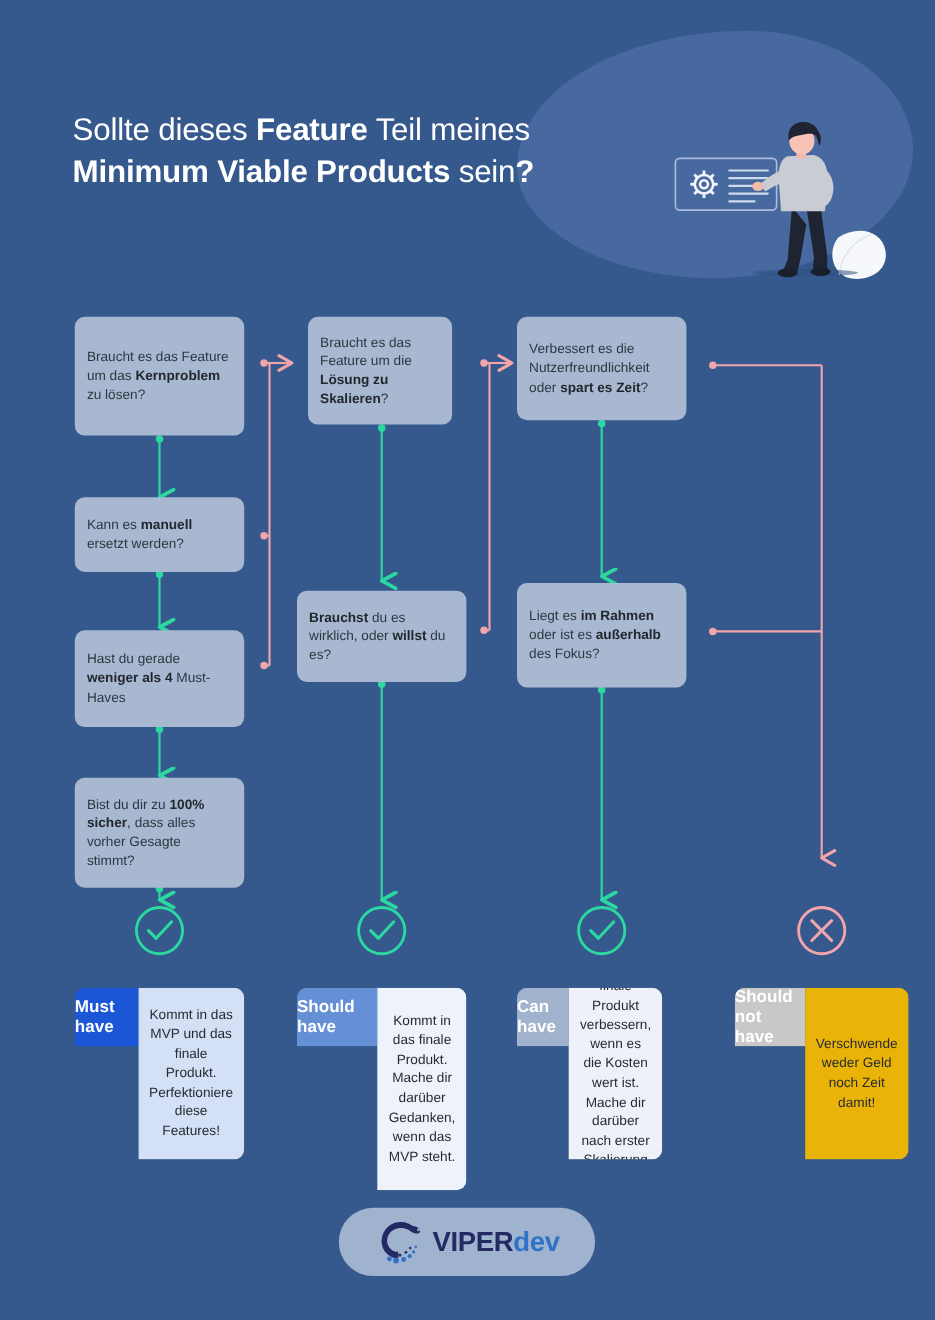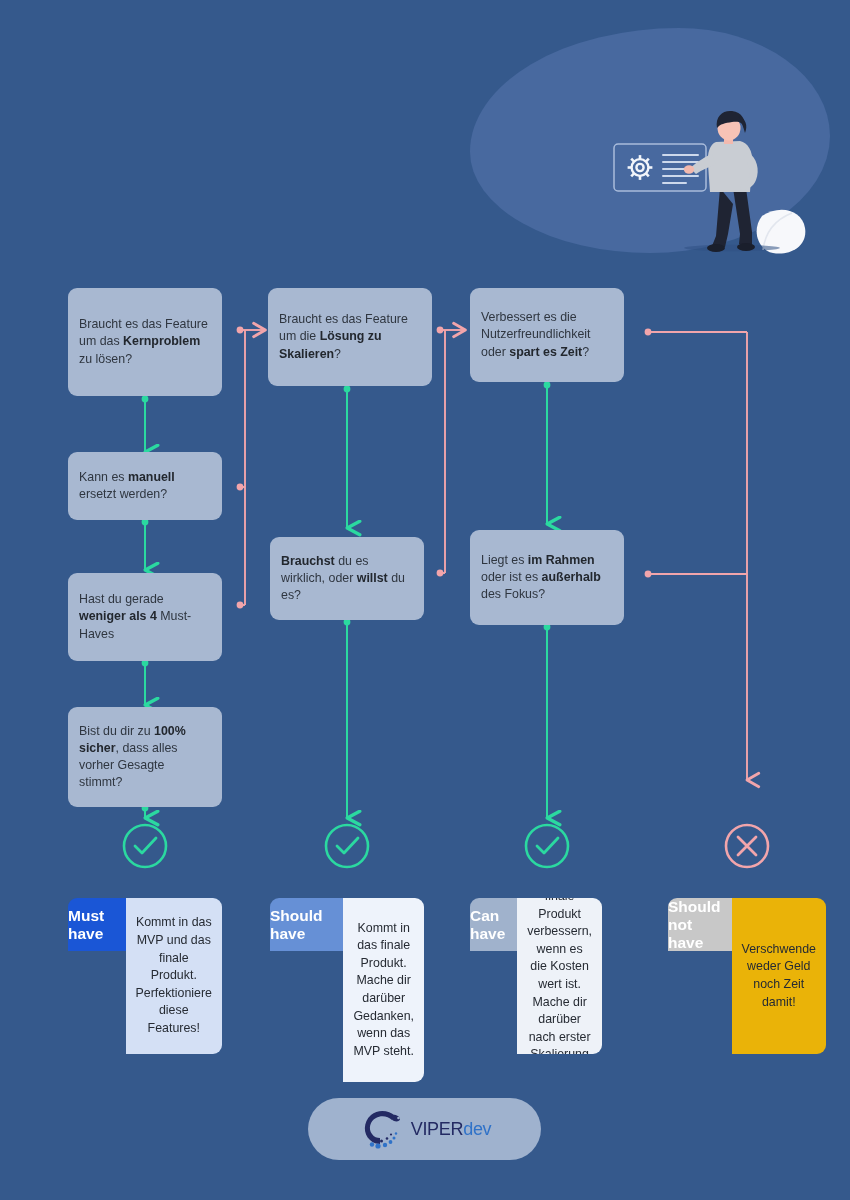--- a/index.html
+++ b/index.html
@@ -102,36 +102,44 @@
     left: 308px; top: 1098px;
     width: 233px; height: 62px;
     background: #9fb2ce;
     border-radius: 31px;
     display: flex;
     align-items: center;
     justify-content: center;
     gap: 7px;
   }
   #logo-text {
-    font-size: 18px;
-    font-weight: 400;
+    font-size: 25px;
+    font-weight: 700;
     letter-spacing: -0.3px;
   }
   #logo-text .v { color: #232a63; }
   #logo-text .d { color: #2f72c8; }
 
   svg { display: block; }
   .noevt { pointer-events: none; }
 </style>
 </head>
 <body>
 
 <div id="header">
   <div id="header-blob"></div>
 
+  <div id="title">
+    <div class="ln1">
+      <span>Sollte dieses </span><b>Feature</b><span> Teil meines</span>
+    </div>
+    <div class="ln2">
+      <span>Minimum Viable Products</span><span class="thin"> sein</span><span>?</span>
+    </div>
+  </div>
 
   <div id="illus">
     <svg width="215" height="150" viewBox="0 0 215 150">
 
       <g>
         <path d="M150 108 C168 96 190 102 193 120 C196 138 178 148 161 145 C146 142 139 122 150 108 Z" fill="#f7f8fb"></path>
         <path d="M151 142 C153 126 162 112 180 105" stroke="#e2e6ee" stroke-width="1.6" fill="none"></path>
       </g>
 
       <ellipse cx="120" cy="140" rx="48" ry="3.2" fill="#2f5183" opacity="0.55"></ellipse>
@@ -274,21 +282,21 @@
 <div class="qbox" style="left:68px;top:452px;width:154px;height:68px">
   <div><span>Kann es </span><b>manuell</b><span> ersetzt werden?</span></div>
 </div>
 <div class="qbox" style="left:68px;top:573px;width:154px;height:88px">
   <div><span>Hast du gerade </span><b>weniger als 4</b><span> Must-Haves</span></div>
 </div>
 <div class="qbox" style="left:68px;top:707px;width:154px;height:100px">
   <div><span>Bist du dir zu </span><b>100% sicher</b><span>, dass alles vorher Gesagte stimmt?</span></div>
 </div>
 
-<div class="qbox" style="left:268px;top:288px;width:164px;height:98px">
+<div class="qbox" style="left:280px;top:288px;width:131px;height:98px">
   <div><span>Braucht es das Feature um die </span><b>Lösung zu Skalieren</b><span>?</span></div>
 </div>
 <div class="qbox" style="left:270px;top:537px;width:154px;height:83px">
   <div><b>Brauchst</b><span> du es wirklich, oder </span><b>willst</b><span> du es?</span></div>
 </div>
 
 <div class="qbox" style="left:470px;top:288px;width:154px;height:94px">
   <div><span>Verbessert es die Nutzerfreundlichkeit oder </span><b>spart es Zeit</b><span>?</span></div>
 </div>
 <div class="qbox" style="left:470px;top:530px;width:154px;height:95px">

